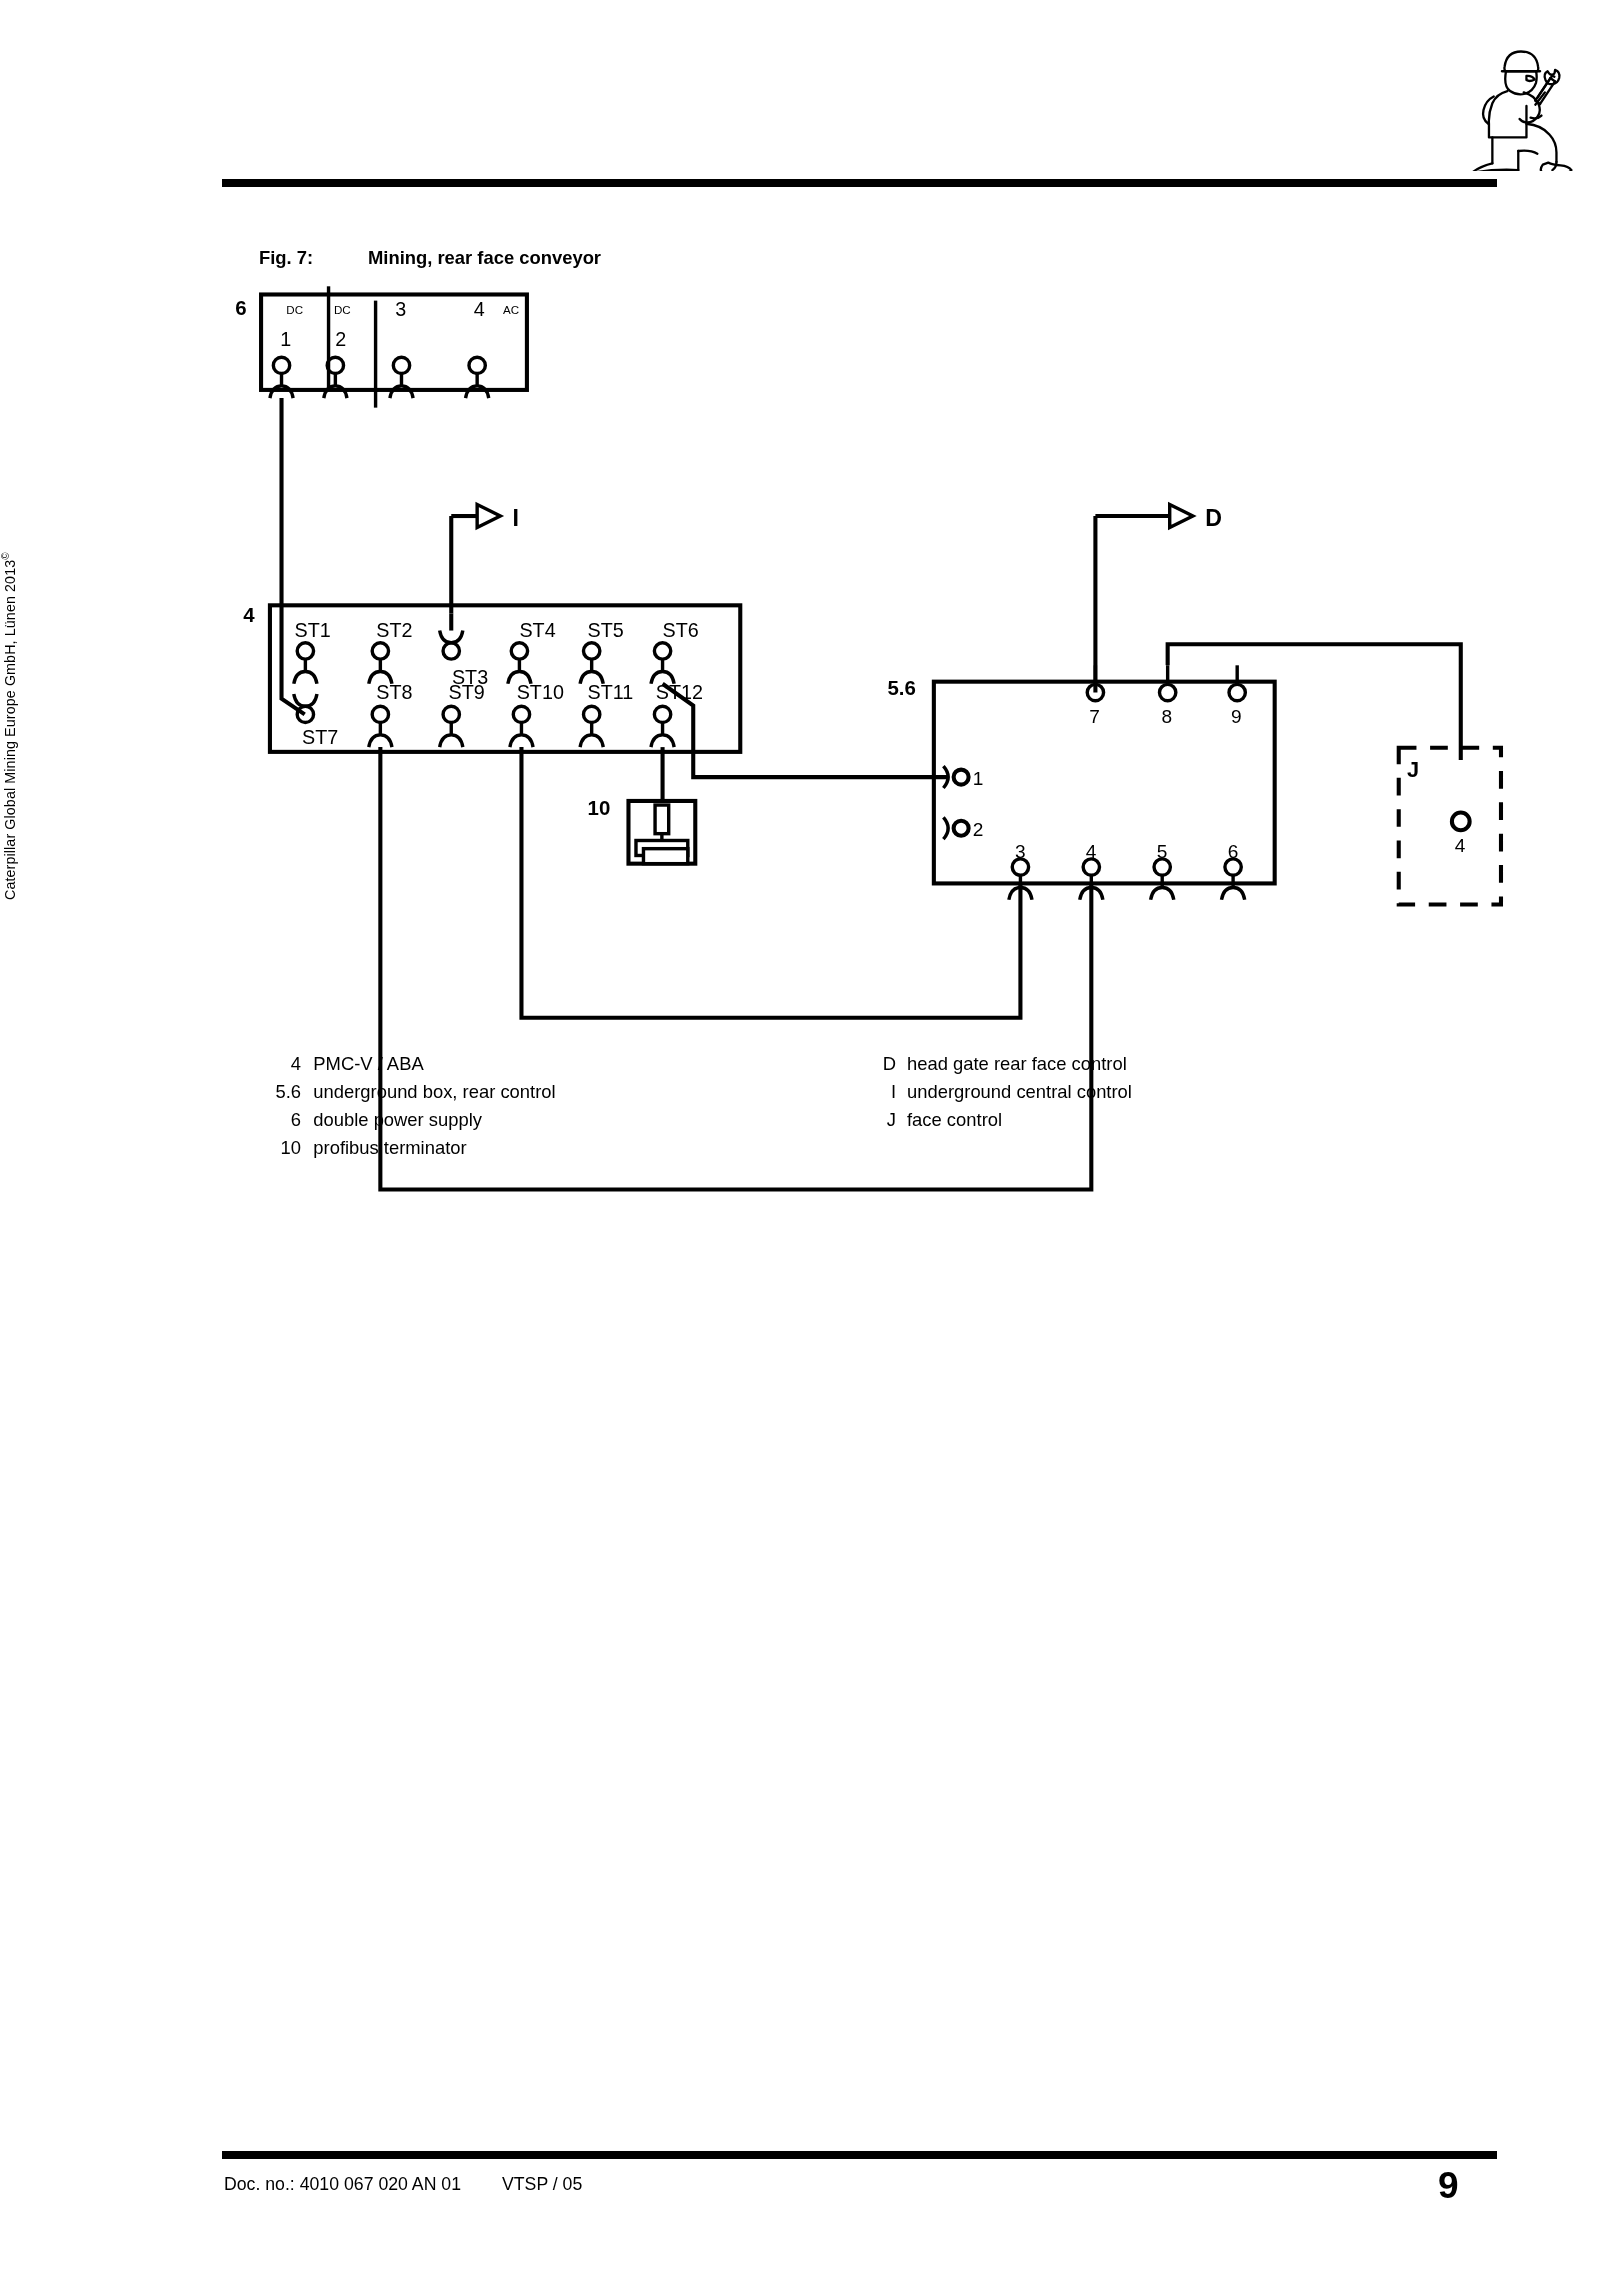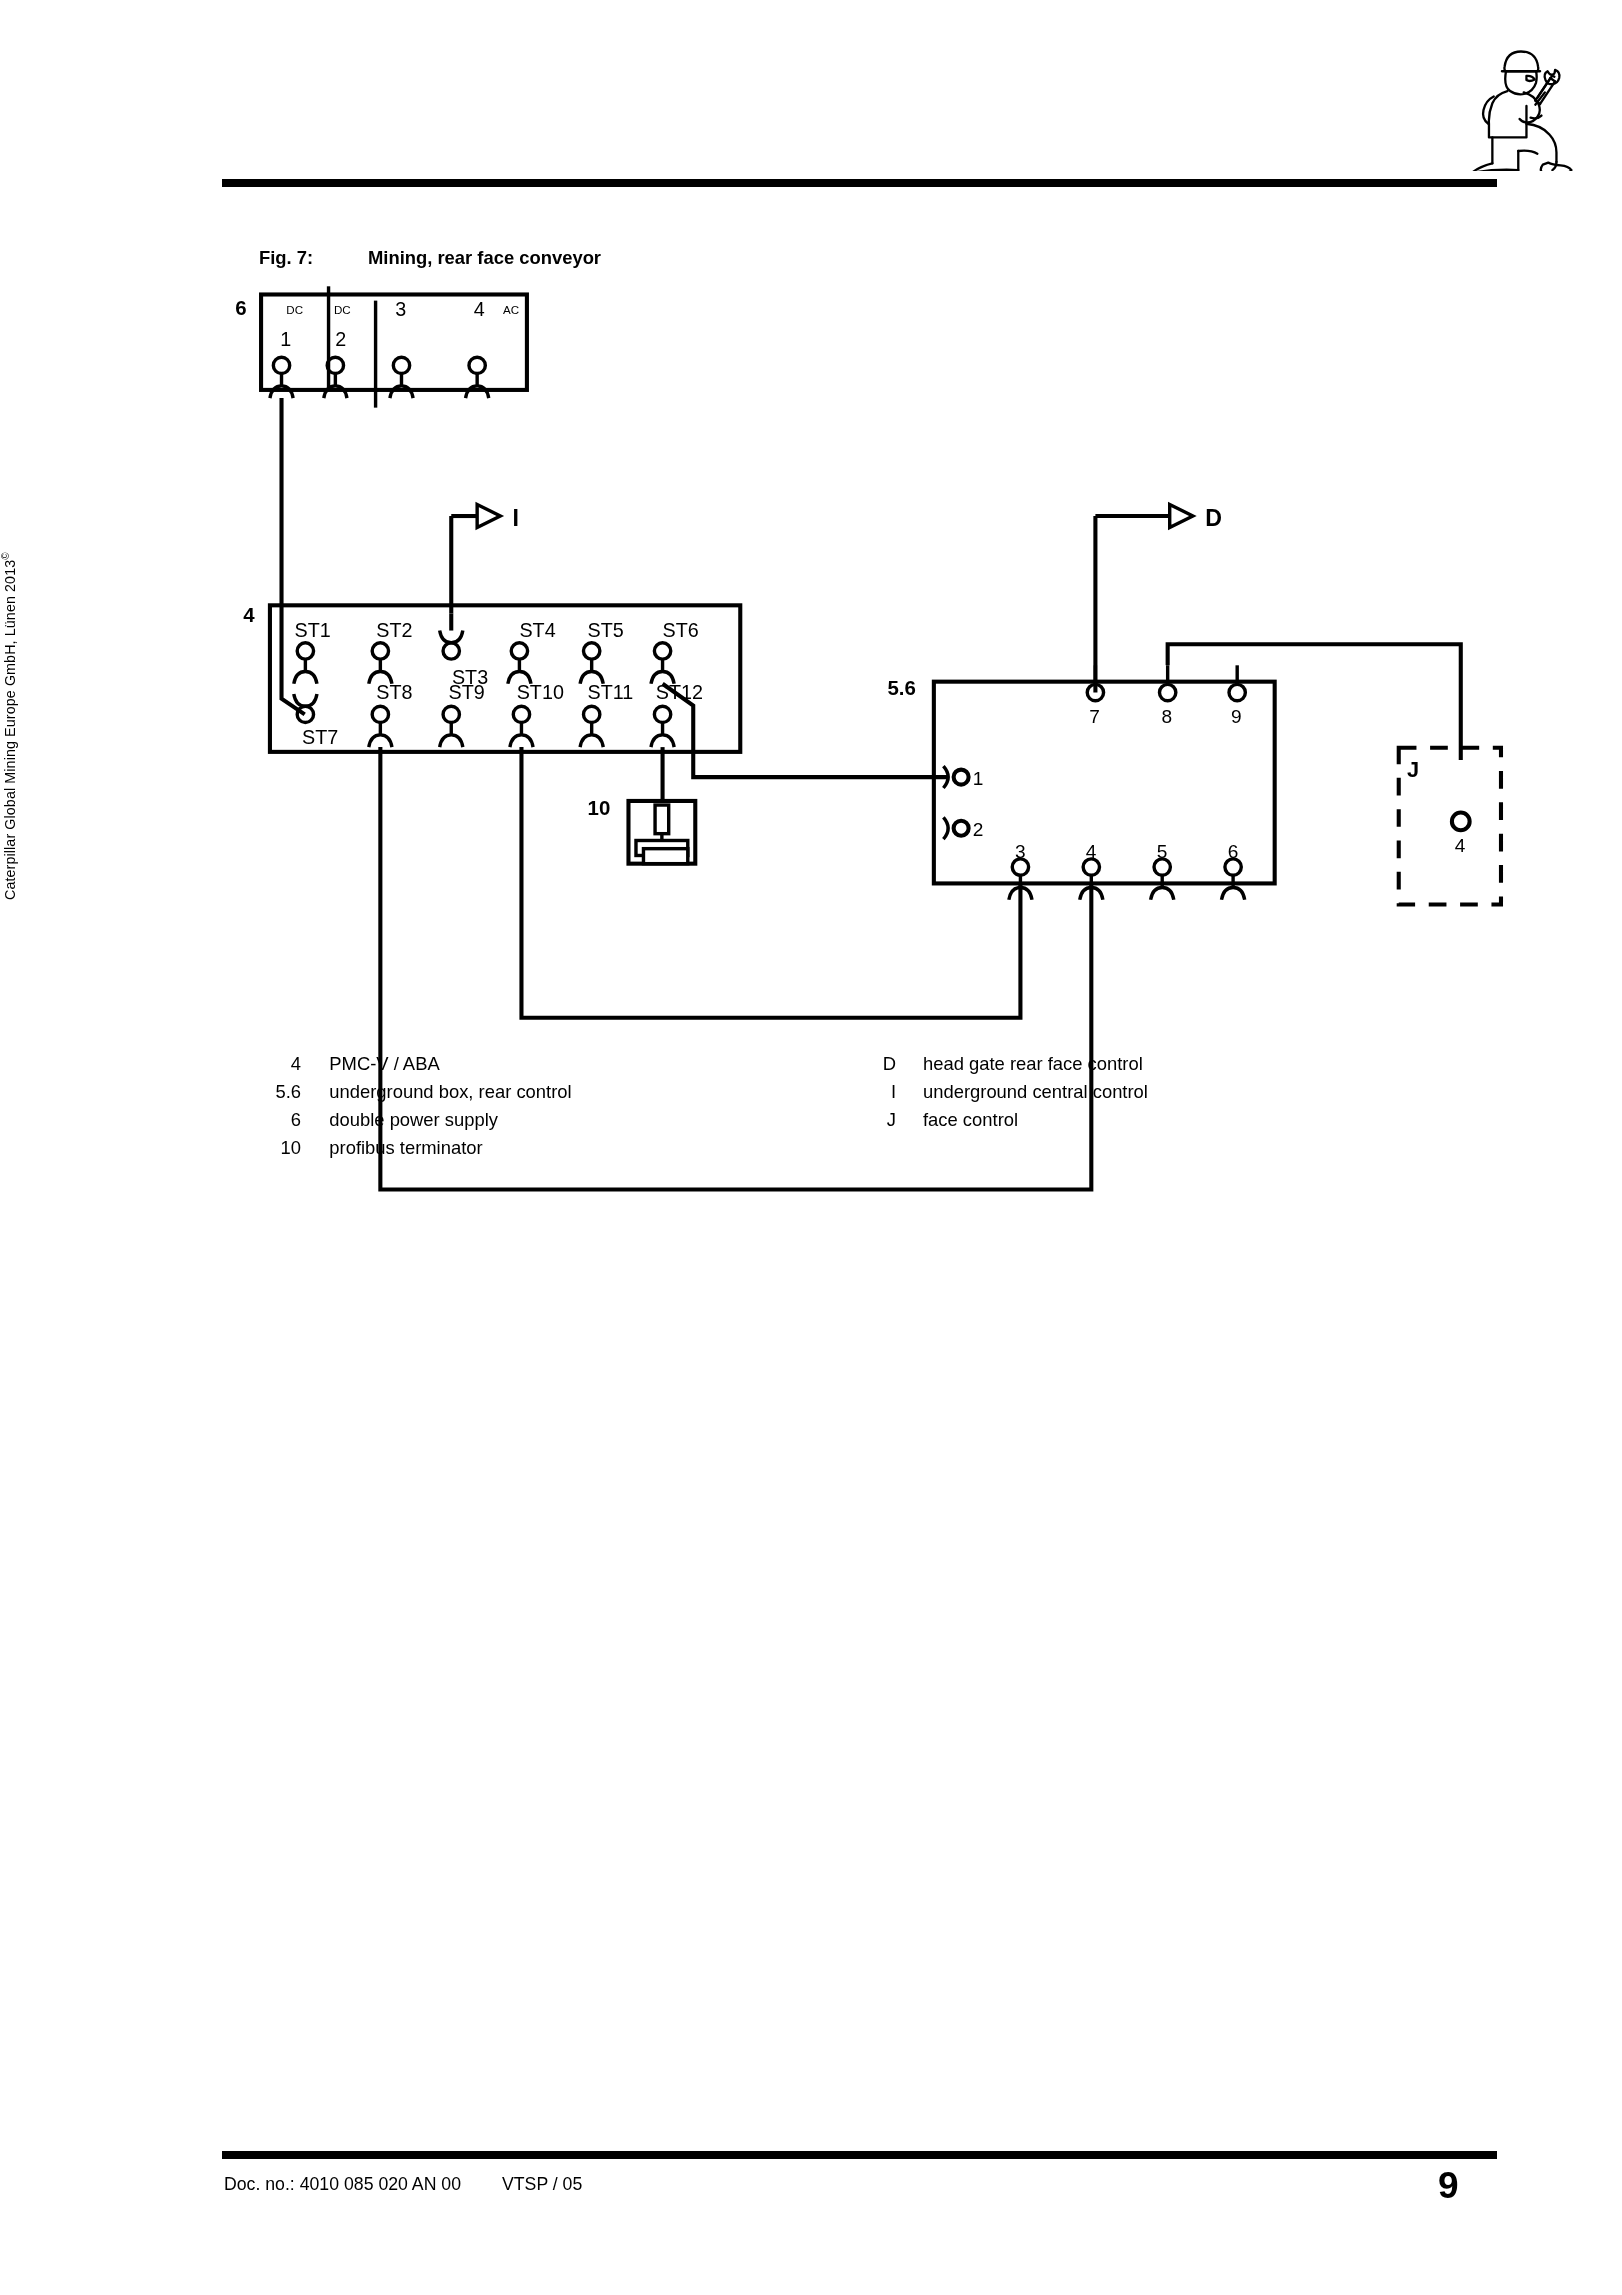--- a/index.html
+++ b/index.html
@@ -102,21 +102,21 @@
     height: 28px;
     white-space: nowrap;
   }
   .legend-key {
     width: 42px;
     text-align: right;
     flex: none;
     padding-right: 12.3px;
   }
   .legend-key.alpha { width: 27px; padding-right: 11px; }
-  .legend-desc { flex: 1; margin-left: 16px; }
+  .legend-desc { flex: 1; }
 </style>
 </head>
 <body>
 
 <div id="page">
 
   <div class="rule" id="header-rule"></div>
 
   <svg id="worker-icon" viewBox="0 0 220 215">
     <g fill="none" stroke="#000" stroke-width="3.4" stroke-linecap="round" stroke-linejoin="round">
@@ -371,18 +371,18 @@
       </div>
     </div>
   </div>
 
   <div id="copyright-sidebar">
     <span>Caterpillar Global Mining Europe GmbH, Lünen 2013</span><span class="cmark">©</span>
   </div>
 
   <div class="rule" id="footer-rule"></div>
   <div id="footer-doc">
-    <span>Doc. no.: 4010 085 020 AN 00</span><span class="gap"></span><span>VTSP / 05</span>
+    <span>Doc. no.: 4010 067 020 AN 01</span><span class="gap"></span><span>VTSP / 05</span>
   </div>
   <div id="page-number">9</div>
 
 </div>
 
 
 </body></html>

